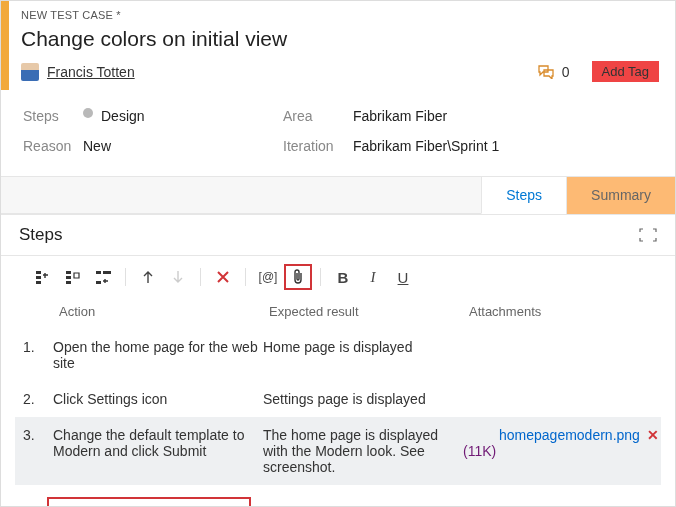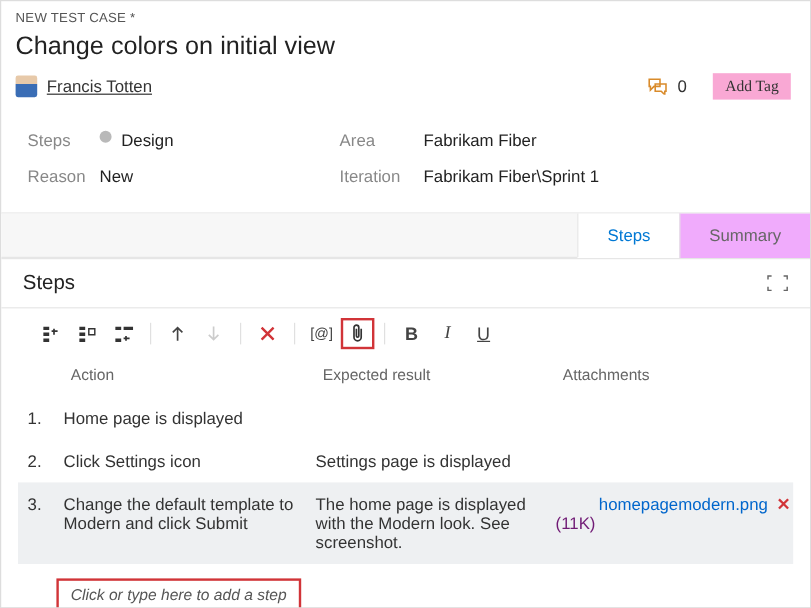--- a/index.html
+++ b/index.html
@@ -9,21 +9,20 @@
     font-size: 14px;
     color: #333;
     background: #fff;
     width: 676px;
     height: 507px;
     overflow: hidden;
     border: 1px solid #ddd;
   }
   .header {
     display: flex;
-    flex-direction: column;
   }
   .orange-bar {
     width: 8px;
     background: #f2a93b;
   }
   .header-body {
     flex: 1;
     padding: 8px 16px 8px 12px;
   }
   .crumb {
@@ -49,26 +48,25 @@
     border-radius: 2px;
   }
   .user-name { font-size: 14px; color:#333;text-decoration:underline; }
   .spacer { flex: 1; }
   .disc-icon {
     display:inline-flex; align-items:center; gap:4px;
     color:#d98b2b;
   }
   .disc-count { color:#333; margin-right:14px; }
   .tag-btn {
-    background: #f9a8d4;
+    background: #ef4444;
     border: none;
     color: #333;
     padding: 3px 10px;
     font-size: 13px;
-    font-family: Liberation Serif, serif;
   }
   .fields {
     display: grid;
     grid-template-columns: 60px 200px 70px 1fr;
     row-gap: 14px;
     padding: 18px 22px 22px 22px;
     font-size: 14px;
   }
   .flabel { color:#888; }
   .fval { color:#222; display:flex; align-items:flex-start; gap:8px; }
@@ -79,21 +77,21 @@
   .tabs {
     display:flex;
     border-top:1px solid #e6e6e6;
     border-bottom:1px solid #e6e6e6;
   }
   .tab-spacer { flex:1; background:#f7f7f7; border-bottom:1px solid #e6e6e6;}
   .tab {
     padding:10px 24px;
     font-size:14px;
     color:#666;
-    background:#f0abfc;
+    background:#fdba74;
     border-left:1px solid #e6e6e6;
     cursor:pointer;
   }
   .tab.active {
     background:#fff;
     color:#0078d4;
     border-bottom:1px solid #fff;
   }
   .section-head {
     display:flex; align-items:center;
@@ -258,20 +256,21 @@
 <div class="grid-head">
   <div></div>
   <div>Action</div>
   <div>Expected result</div>
   <div>Attachments</div>
 </div>
 
 <div class="steps">
   <div class="srow">
     <div class="num">1.</div>
+    <div>Open the home page for the web site</div>
     <div>Home page is displayed</div>
     <div></div>
       <div></div>
   </div>
   <div class="srow">
     <div class="num">2.</div>
     <div>Click Settings icon</div>
     <div>Settings page is displayed</div>
     <div></div>
       <div></div>

